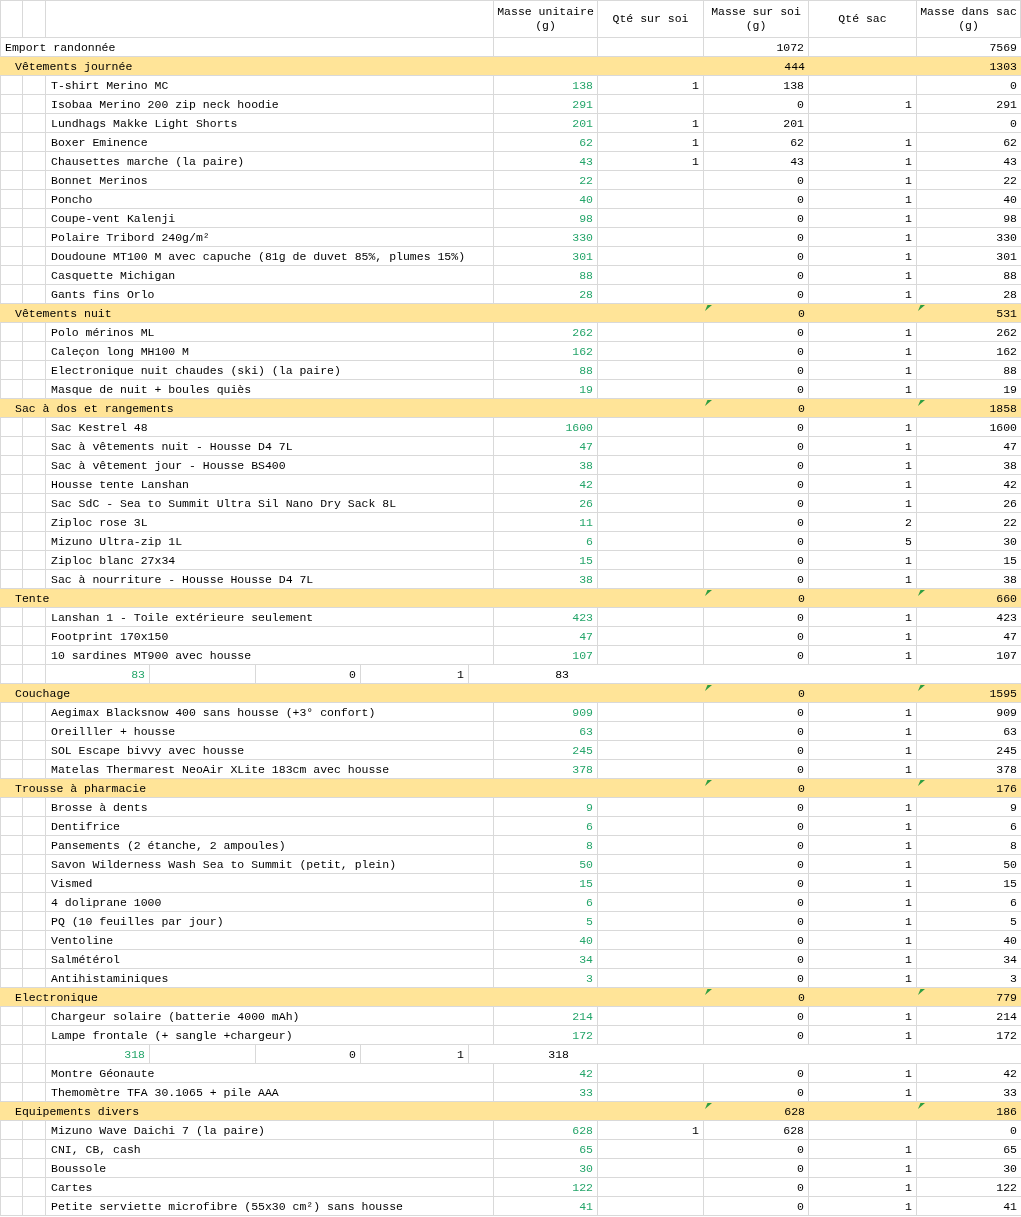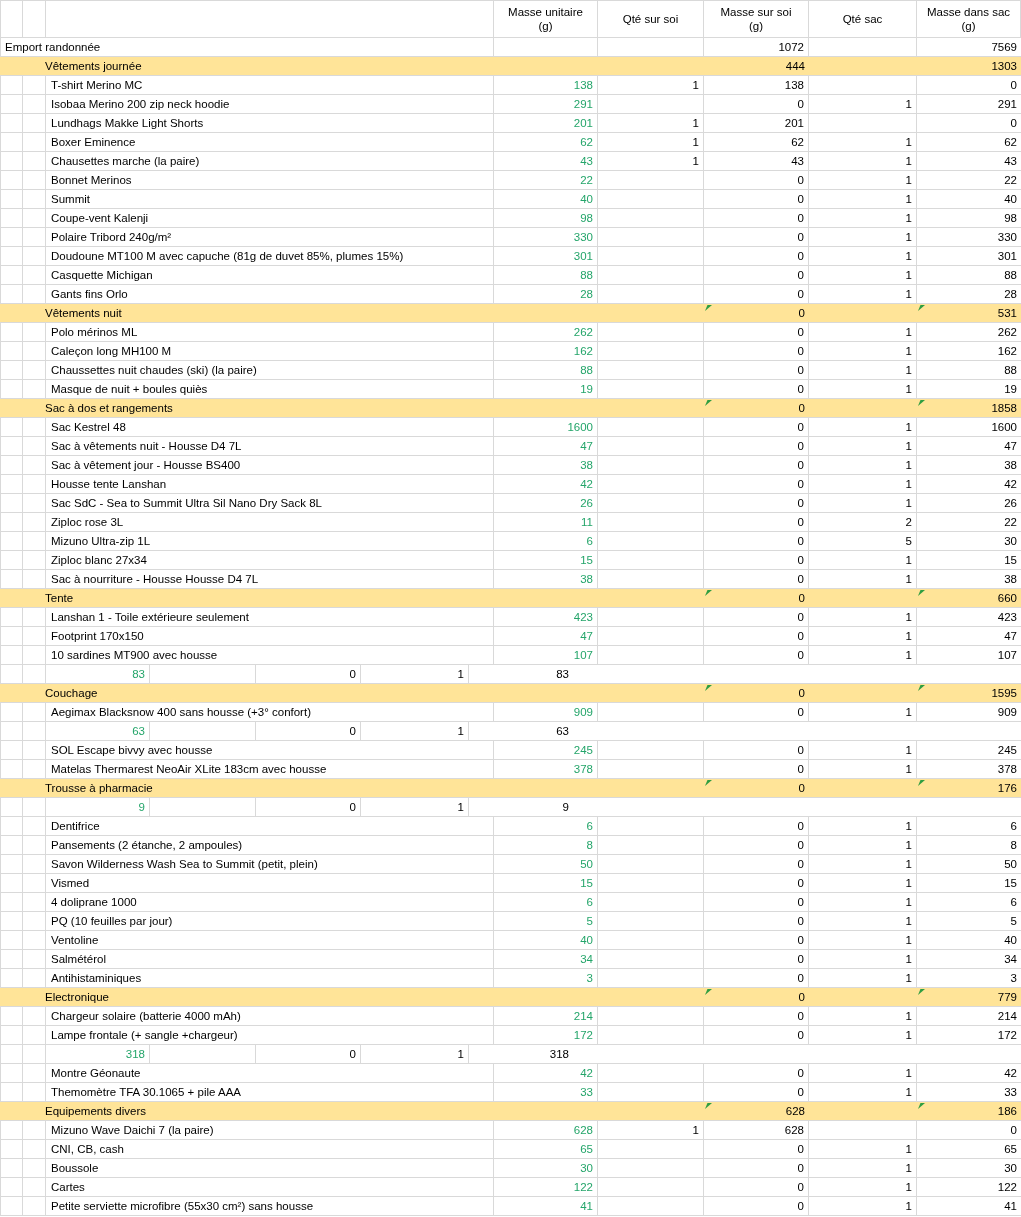--- a/index.html
+++ b/index.html
@@ -2,42 +2,42 @@
 <html><head>
 <meta charset="utf-8">
 <style>
   * { box-sizing: border-box; margin: 0; padding: 0; }
   html,body { background:#fff; }
   body {
     width:1021px; height:1217px;
     font-family:"Liberation Sans","DejaVu Sans",sans-serif;
     font-size:11.5px; color:#000;
   }
-  .sheet { width:1021px; height:1217px; overflow:hidden; background:#fff; }
+  .sheet { width:1021px; height:1217px; overflow:hidden; background:#fff;font-family:Liberation Mono, monospace; }
 
   
   .wa{width:23px;} .wb{width:23px;} .wname{width:448px;} .wnamefull{width:494px;text-align:right;}
   .wmu{width:104px;} .wqs{width:106px;} .wms{width:105px;} .wqc{width:108px;} .wmc{width:104px;}
 
   .hrow { display:flex; height:38px; border-top:1px solid #d9d9d9; border-bottom:1px solid #d9d9d9; }
   .hc {
     display:flex; flex-direction:column; align-items:center; justify-content:center;
     text-align:center; line-height:14px; border-right:1px solid #d9d9d9; height:100%;
   }
   .bl { border-left:1px solid #d9d9d9; }
 
   .row { display:flex; height:19px; border-bottom:1px solid #d9d9d9; }
   .row.category { background:#ffe498; }
 
   .c { height:100%; display:flex; align-items:center; white-space:nowrap; }
   .br { border-right:1px solid #d9d9d9; }
   .cname { padding-left:5px; overflow:hidden; }
   .cnamefull { overflow:hidden; }
   .lvl0 { padding-left:4px; }
-  .lvl1 { padding-left:45px; }
+  .lvl1 { padding-left:15px; }
   .num { justify-content:flex-end; padding-right:4px; overflow:hidden; }
   .green { color:#24a56a; }
 
   .flagged { position:relative; }
   .flagged::before {
     content:""; position:absolute; top:1px; left:1px;
     width:7px; height:6px; background:#2f9e41;
     clip-path:polygon(0 100%, 35% 0, 100% 0);
   }
 </style>
@@ -141,21 +141,21 @@
         <div class="c wname cname br">Bonnet Merinos</div>
         <div class="c num wmu br green">22</div>
         <div class="c num wqs br"></div>
         <div class="c num wms br">0</div>
         <div class="c num wqc br">1</div>
         <div class="c num wmc">22</div>
       </div>
       <div class="row item">
         <div class="c wa bl br"></div>
         <div class="c wb br"></div>
-        <div class="c wname cname br">Summit</div>
+        <div class="c wname cname br">Poncho</div>
         <div class="c num wmu br green">40</div>
         <div class="c num wqs br"></div>
         <div class="c num wms br">0</div>
         <div class="c num wqc br">1</div>
         <div class="c num wmc">40</div>
       </div>
       <div class="row item">
         <div class="c wa bl br"></div>
         <div class="c wb br"></div>
         <div class="c wname cname br">Coupe-vent Kalenji</div>
@@ -229,21 +229,21 @@
         <div class="c wname cname br">Caleçon long MH100 M</div>
         <div class="c num wmu br green">162</div>
         <div class="c num wqs br"></div>
         <div class="c num wms br">0</div>
         <div class="c num wqc br">1</div>
         <div class="c num wmc">162</div>
       </div>
       <div class="row item">
         <div class="c wa bl br"></div>
         <div class="c wb br"></div>
-        <div class="c wname cname br">Chaussettes nuit chaudes (ski) (la paire)</div>
+        <div class="c wname cname br">Electronique nuit chaudes (ski) (la paire)</div>
         <div class="c num wmu br green">88</div>
         <div class="c num wqs br"></div>
         <div class="c num wms br">0</div>
         <div class="c num wqc br">1</div>
         <div class="c num wmc">88</div>
       </div>
       <div class="row item">
         <div class="c wa bl br"></div>
         <div class="c wb br"></div>
         <div class="c wname cname br">Masque de nuit + boules quiès</div>
@@ -412,20 +412,21 @@
         <div class="c wname cname br">Aegimax Blacksnow 400 sans housse (+3° confort)</div>
         <div class="c num wmu br green">909</div>
         <div class="c num wqs br"></div>
         <div class="c num wms br">0</div>
         <div class="c num wqc br">1</div>
         <div class="c num wmc">909</div>
       </div>
       <div class="row item">
         <div class="c wa bl br"></div>
         <div class="c wb br"></div>
+        <div class="c wname cname br">Oreilller + housse</div>
         <div class="c num wmu br green">63</div>
         <div class="c num wqs br"></div>
         <div class="c num wms br">0</div>
         <div class="c num wqc br">1</div>
         <div class="c num wmc">63</div>
       </div>
       <div class="row item">
         <div class="c wa bl br"></div>
         <div class="c wb br"></div>
         <div class="c wname cname br">SOL Escape bivvy avec housse</div>
@@ -449,20 +450,21 @@
         <div class="c wnamefull cnamefull lvl1">Trousse à pharmacie</div>
         <div class="c num wmu"></div>
         <div class="c num wqs"></div>
         <div class="c num wms flagged">0</div>
         <div class="c num wqc"></div>
         <div class="c num wmc flagged">176</div>
       </div>
       <div class="row item">
         <div class="c wa bl br"></div>
         <div class="c wb br"></div>
+        <div class="c wname cname br">Brosse à dents</div>
         <div class="c num wmu br green">9</div>
         <div class="c num wqs br"></div>
         <div class="c num wms br">0</div>
         <div class="c num wqc br">1</div>
         <div class="c num wmc">9</div>
       </div>
       <div class="row item">
         <div class="c wa bl br"></div>
         <div class="c wb br"></div>
         <div class="c wname cname br">Dentifrice</div>

